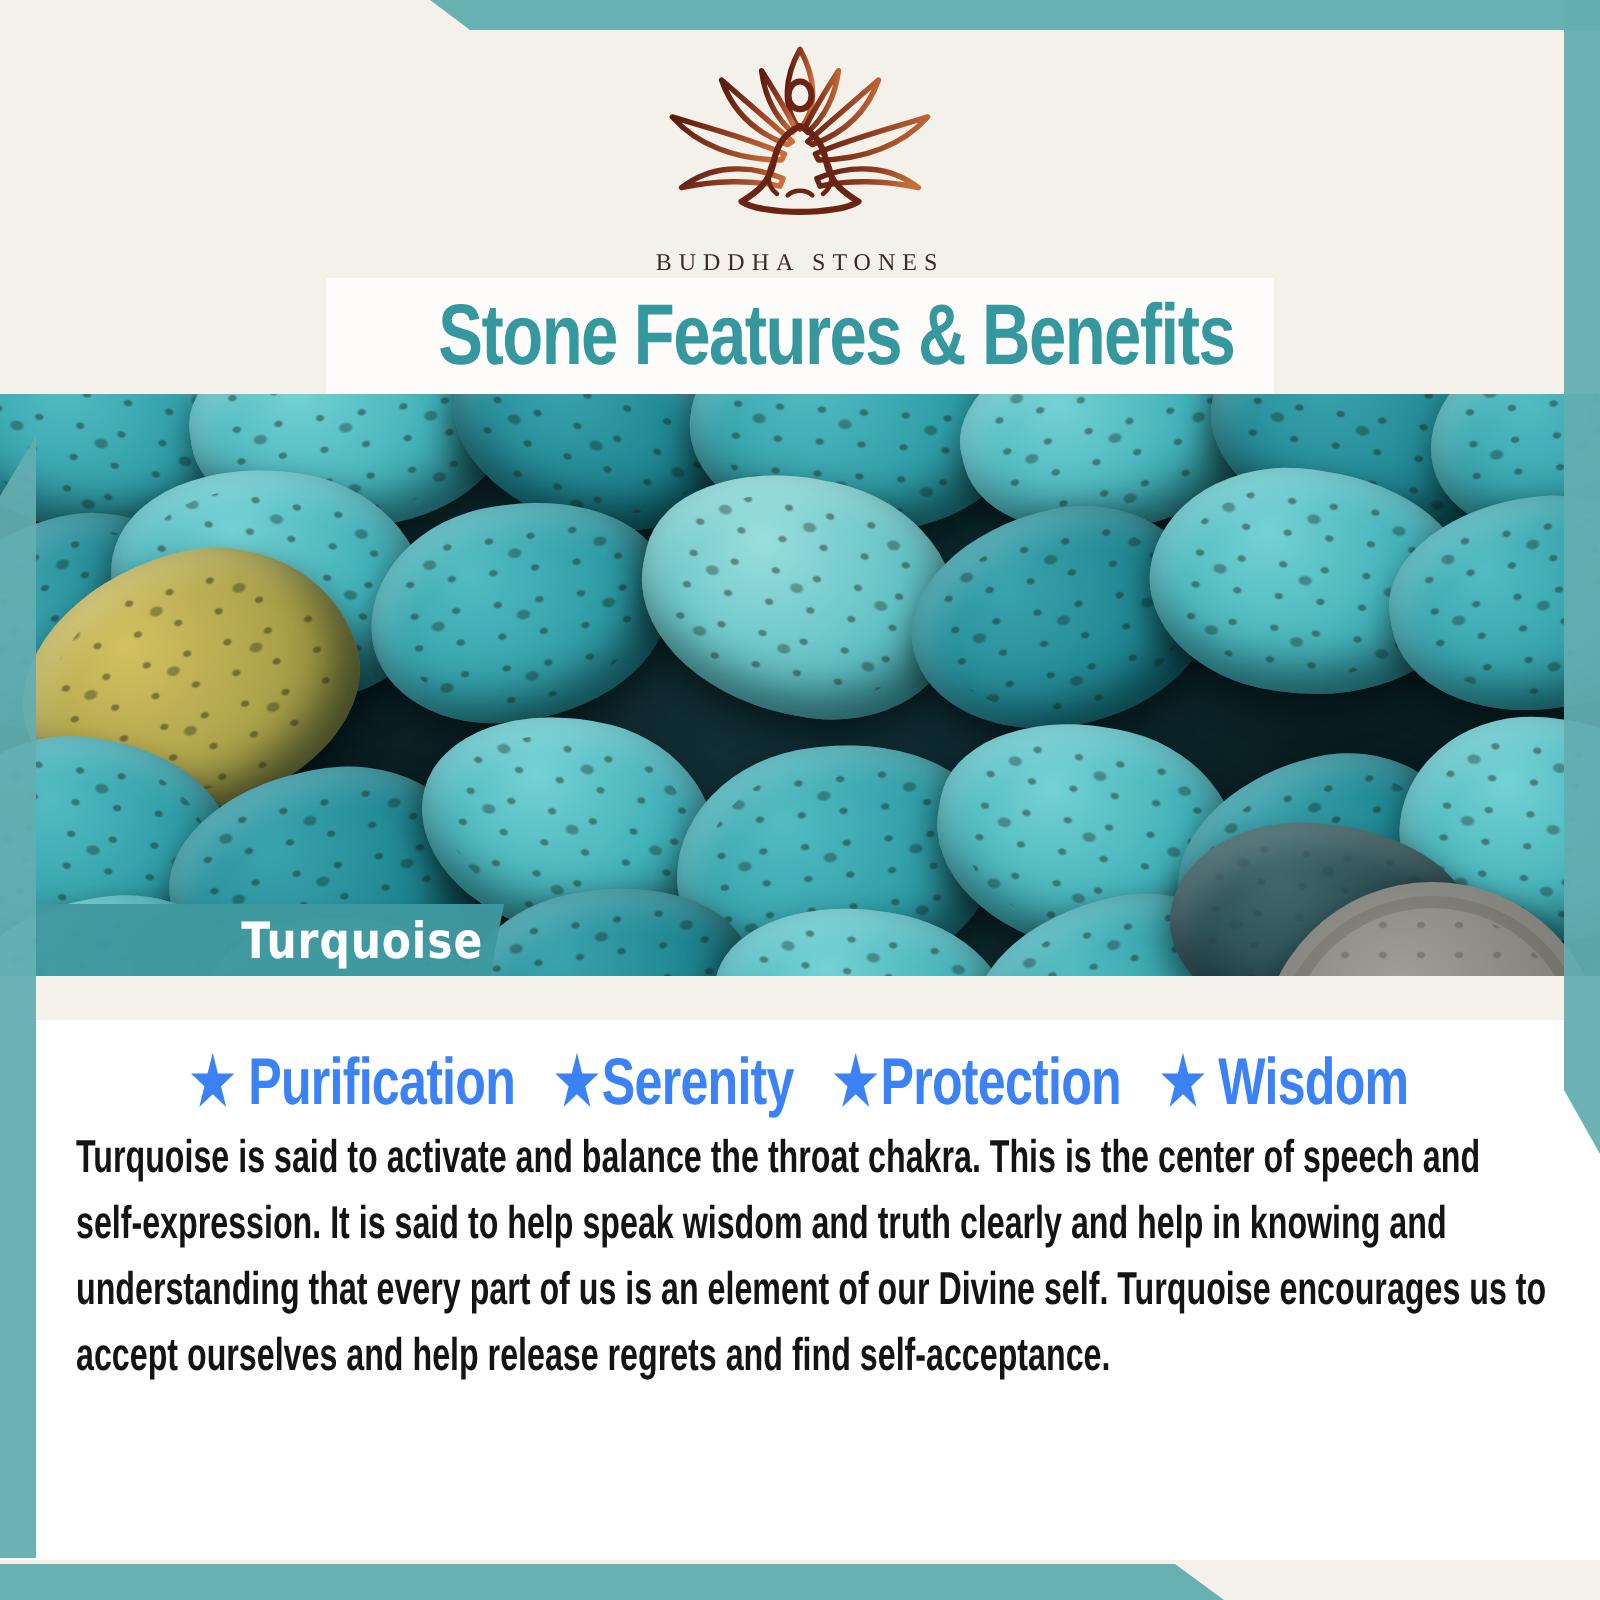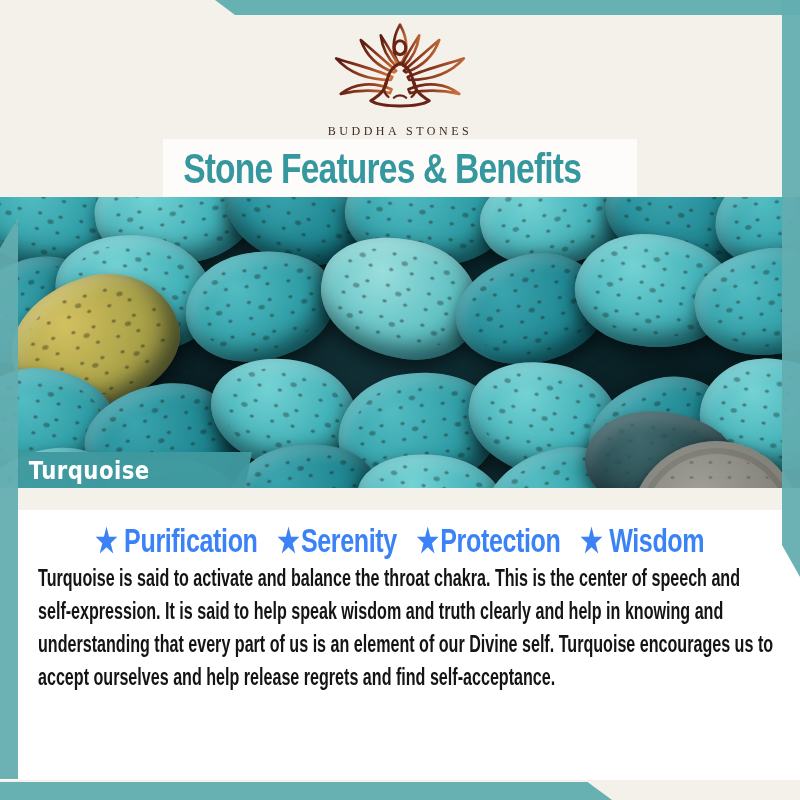--- a/index.html
+++ b/index.html
@@ -17,21 +17,21 @@
   .brand{position:absolute;top:20px;left:0;width:800px;text-align:center;}
   .brand svg{display:block;margin:0 auto;width:190px;height:100px;}
   .brand-name{
     font-family:"Liberation Serif",serif;font-size:12px;letter-spacing:3.5px;
     color:#3e2a20;margin-top:4px;
   }
 
   
   .header-box{
     position:absolute;left:163px;top:139px;width:474px;height:58px;background:#fdfcfa;
-    display:flex;align-items:center;justify-content:flex-end;overflow:visible;
+    display:flex;align-items:center;justify-content:flex-start;overflow:visible;
   }
   .header-title{
     font-weight:bold;font-size:43px;letter-spacing:-1px;color:#36989f;
     white-space:nowrap;display:inline-block;transform:scaleX(.78);
   }
 
   
   .photo{
     position:absolute;left:0;top:197px;width:800px;height:291px;overflow:hidden;
     background:
@@ -67,21 +67,21 @@
     content:"";position:absolute;inset:14px;border-radius:50%;
     background-image:radial-gradient(rgba(40,40,36,.5) 1.5px, transparent 2.5px);
     background-size:19px 15px;opacity:.5;
   }
 
   
   .ribbon{
     position:absolute;left:18px;top:452px;width:234px;height:36px;
     background:rgba(63,153,159,.97);
     clip-path:polygon(0 0,100% 0,calc(100% - 7px) 100%,0 100%);
-    display:flex;align-items:center;justify-content:flex-start;
+    display:flex;align-items:center;justify-content:flex-end;
   }
   .ribbon-label{
     color:#ffffff;font-family:"DejaVu Sans",sans-serif;font-weight:bold;font-size:25px;
     letter-spacing:.5px;display:inline-block;transform:scaleX(.85);
   }
 
   
   .frame{position:absolute;background:#68b1b3;}
   .frame.top{left:215px;top:0;width:585px;height:15px;
     clip-path:polygon(0 0,100% 0,100% 100%,20px 100%);}

